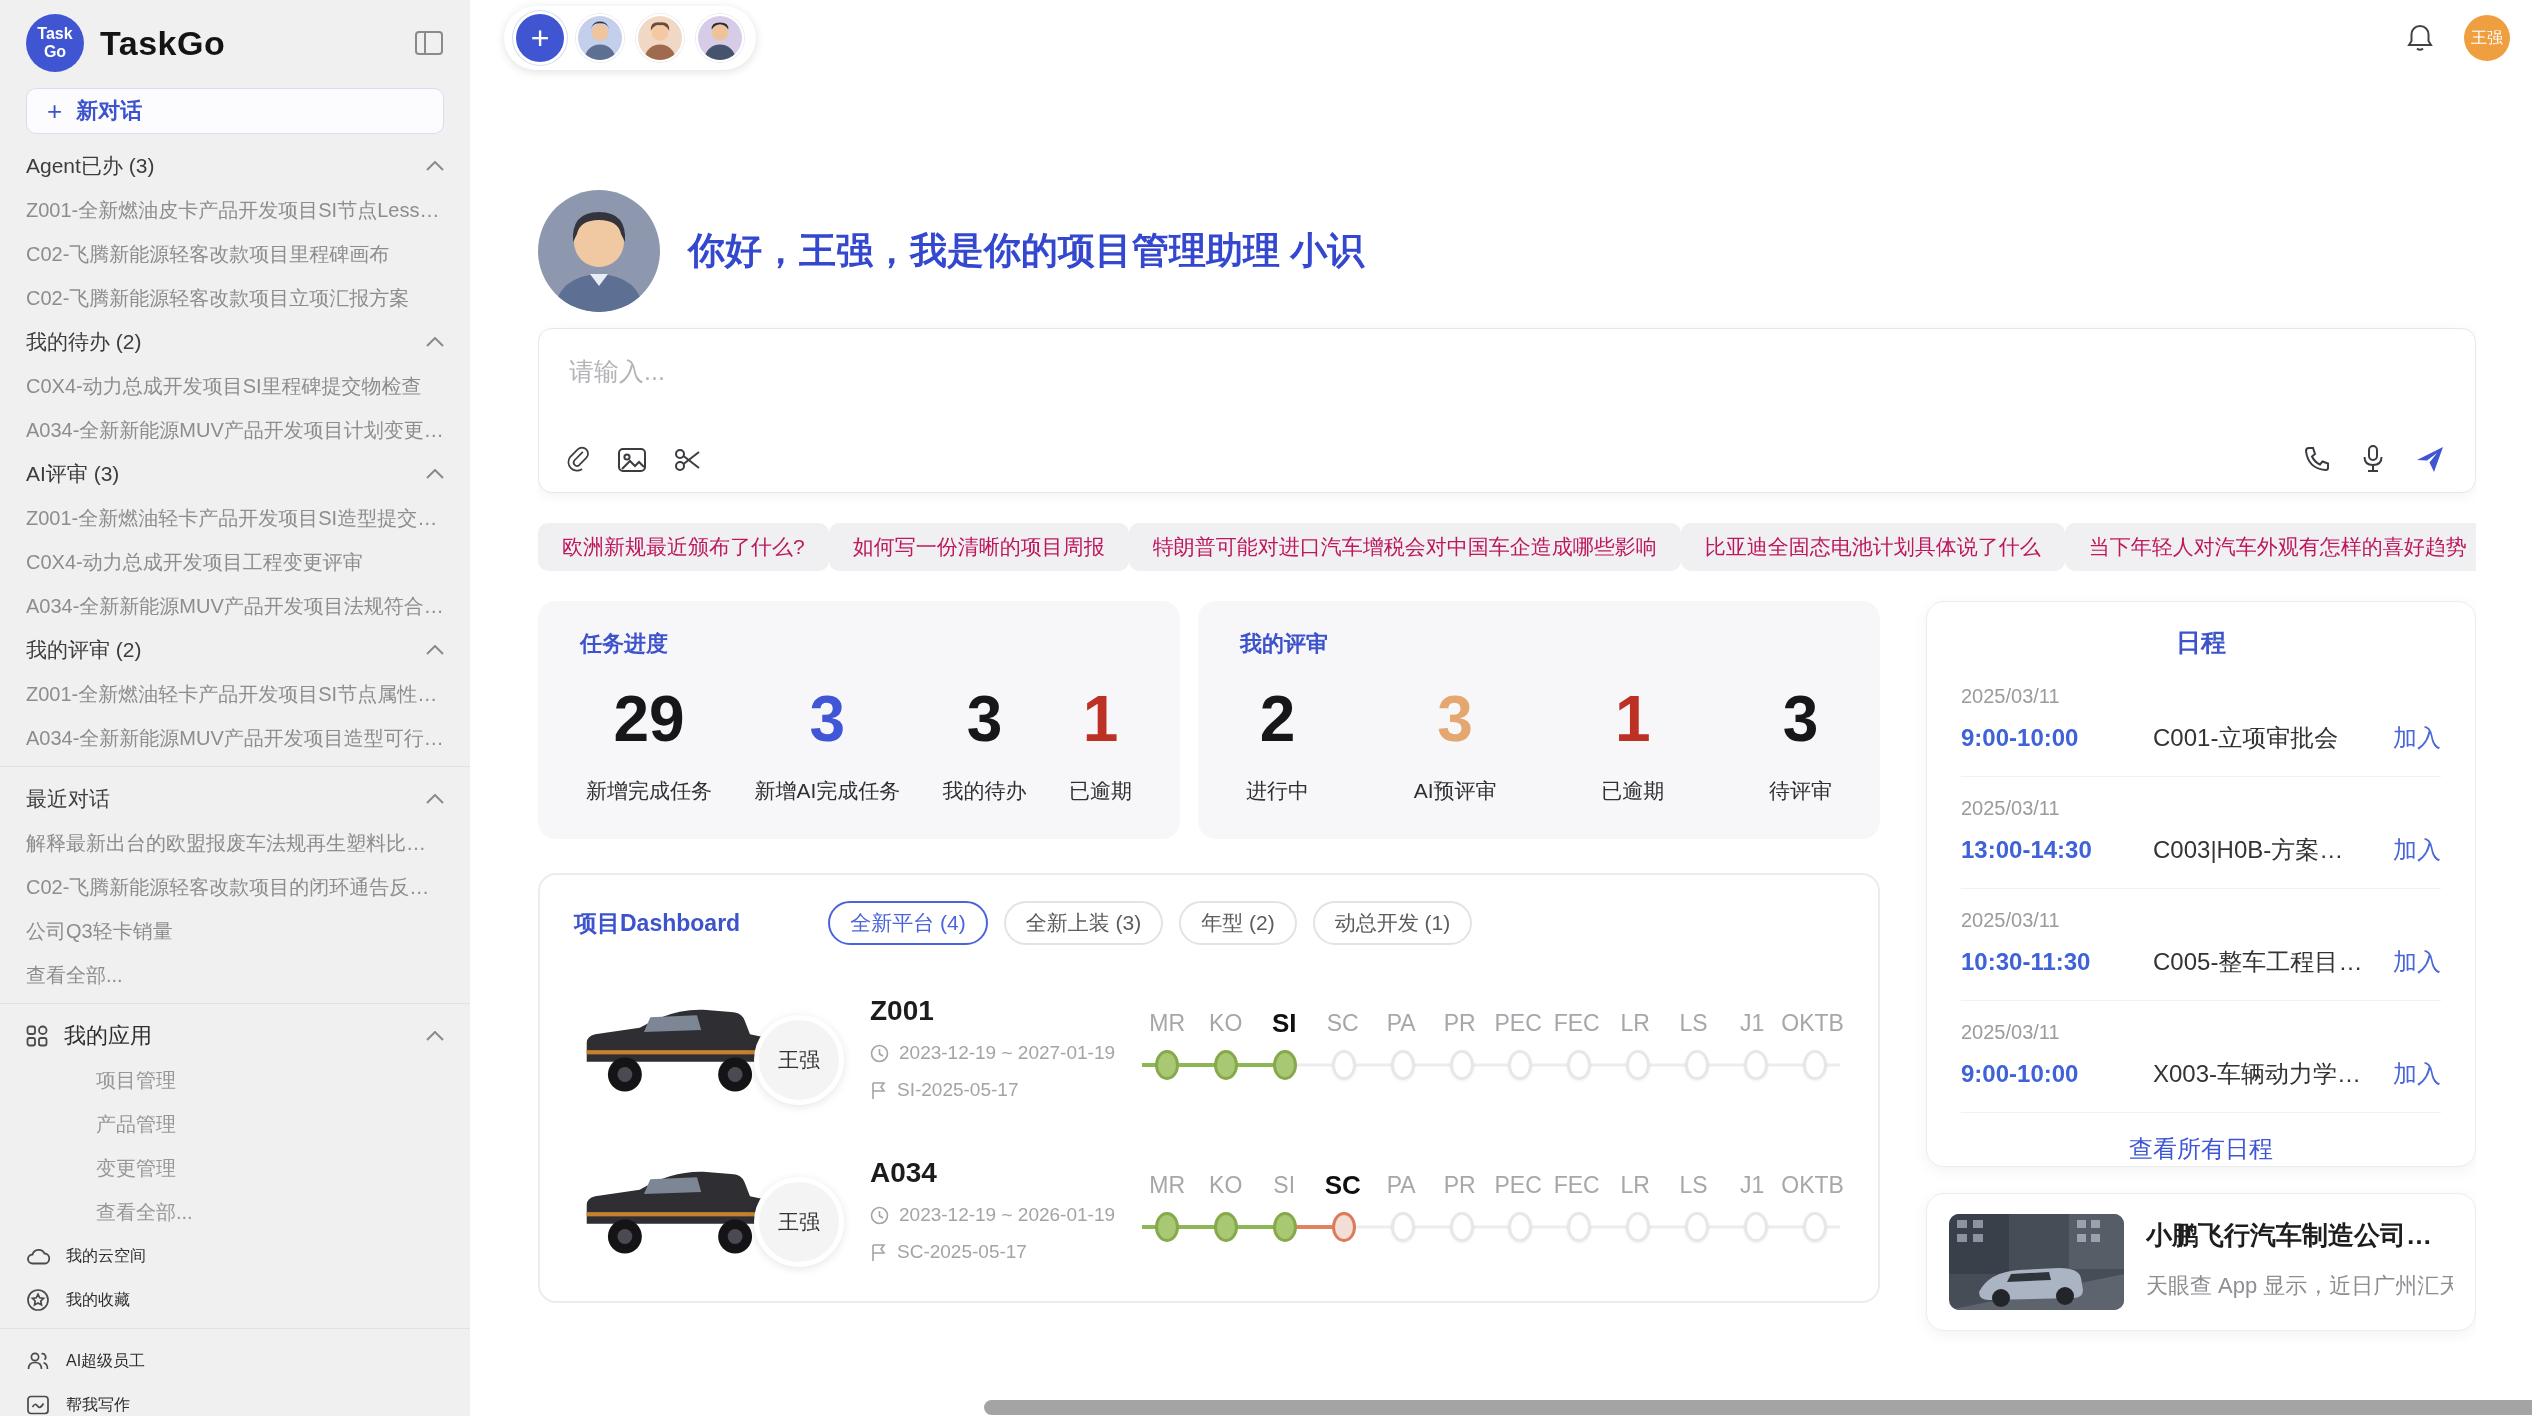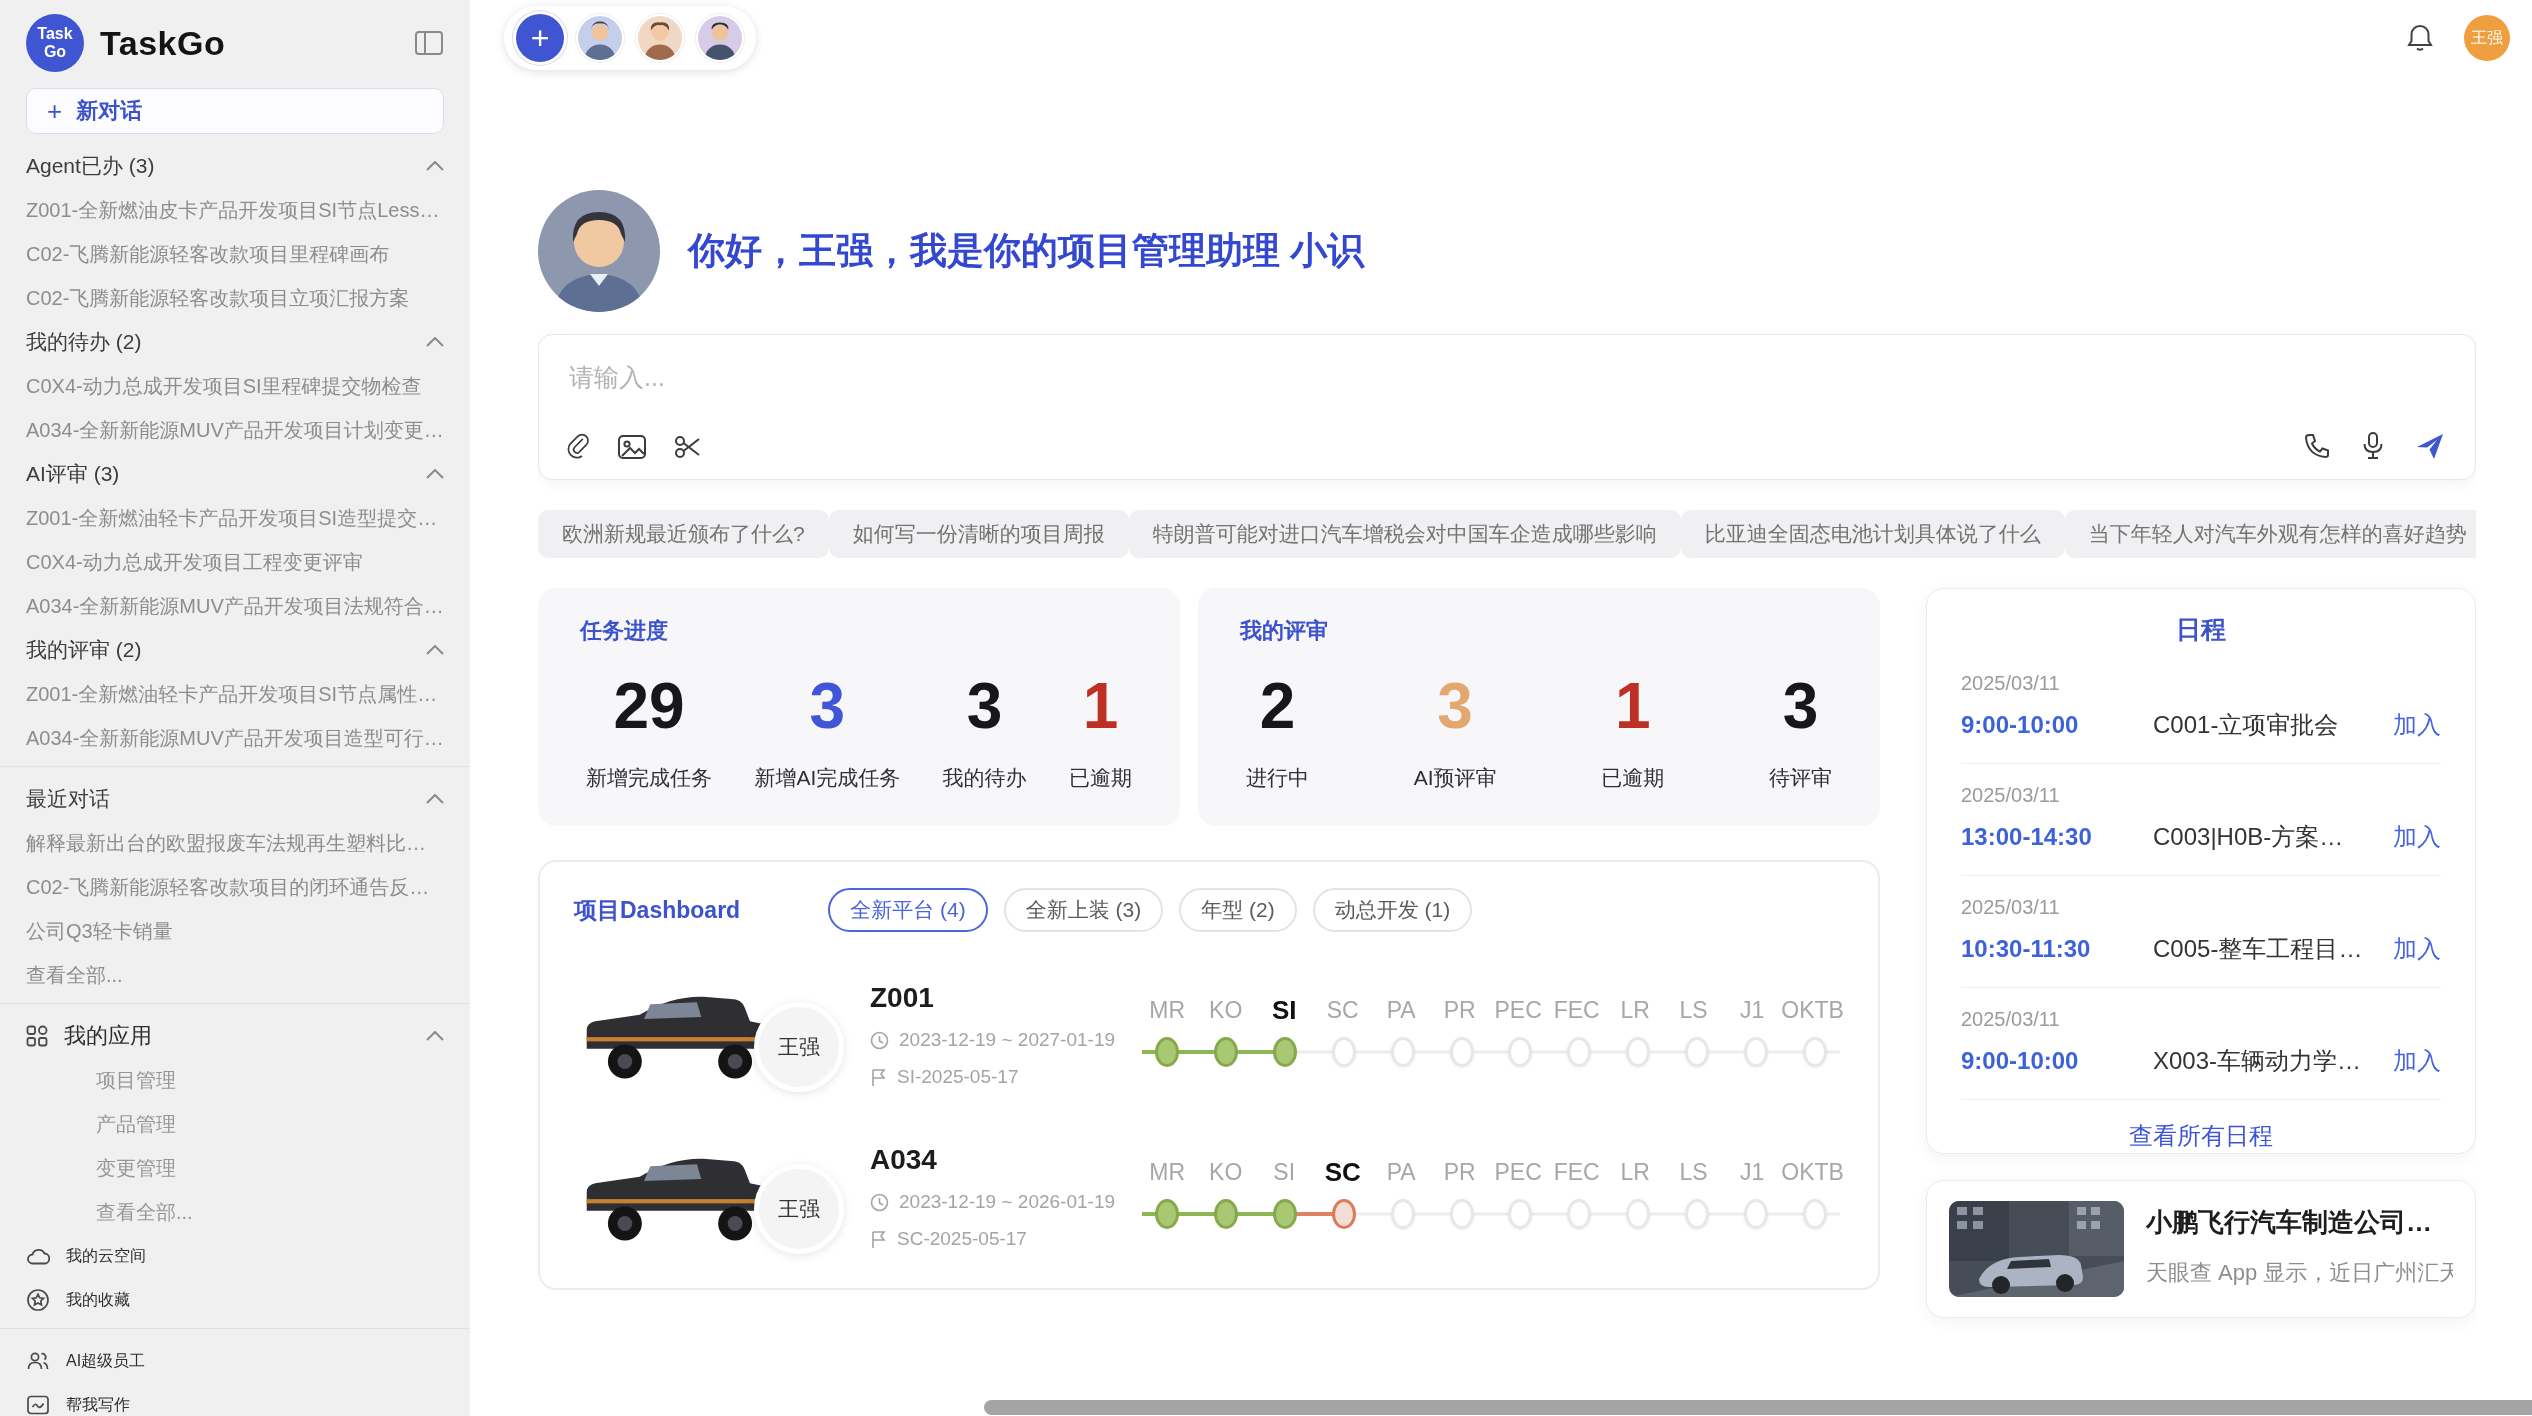--- a/index.html
+++ b/index.html
@@ -35,30 +35,30 @@
   .mini-avatar { width:48px; height:48px; border-radius:50%; overflow:hidden; border:2px solid #fff; box-shadow:0 0 0 1px #ececec; cursor:pointer; flex:none; }
   .topbar-right { margin-left:auto; display:flex; align-items:center; gap:30px; }
   .bell { color:#434347; cursor:pointer; }
   .user-avatar { width:46px; height:46px; border-radius:50%; background:#ef9f3f; color:#fff; font-size:16px; display:flex; align-items:center; justify-content:center; cursor:pointer; }
 
   .content { position:absolute; left:68px; right:56px; top:0; bottom:0; overflow:hidden; }
   .greet-row { margin-top:190px; display:flex; align-items:center; gap:28px; }
   .greet-avatar { width:122px; height:122px; border-radius:50%; overflow:hidden; flex:none; }
   .greet-text { font-size:37px; font-weight:700; color:#3348cf; }
 
-  .input-card { margin-top:22px; border:1px solid #e7e7ea; border-radius:14px; box-shadow:0 3px 14px rgba(0,0,0,.05); height:146px; position:relative; background:#fff; }
+  .input-card { margin-top:16px; border:1px solid #e7e7ea; border-radius:14px; box-shadow:0 3px 14px rgba(0,0,0,.05); height:165px; position:relative; background:#fff; }
   .input-field { position:absolute; left:30px; top:28px; right:40px; border:none; outline:none; font-size:25px; color:#444; background:transparent; font-family:inherit; }
   .input-field::placeholder { color:#b3b3b8; }
   .input-icons-left { position:absolute; left:26px; bottom:18px; display:flex; gap:26px; align-items:center; color:#3c3c40; }
   .input-icons-right { position:absolute; right:30px; bottom:18px; display:flex; gap:30px; align-items:center; color:#3c3c40; }
   .icon-btn { cursor:pointer; }
   .send-ic { color:#3f55d2; }
 
   .chips { margin-top:30px; display:flex; justify-content:space-between; }
-  .chip { height:48px; background:#f0f0f2; border-radius:10px; display:flex; align-items:center; padding:0 24px; font-size:21px; color:#737373; white-space:nowrap; cursor:pointer; }
+  .chip { height:48px; background:#f0f0f2; border-radius:10px; display:flex; align-items:center; padding:0 24px; font-size:21px; color:#be185d; white-space:nowrap; cursor:pointer; }
 
   .brief-head { margin-top:56px; position:relative; text-align:center; height:40px; }
   .brief-title { font-size:31px; font-weight:700; color:#181818; }
   .brief-grid-icon { position:absolute; right:0; top:4px; color:#9a9a9e; cursor:pointer; }
 
   .brief-body { margin-top:30px; display:flex; gap:46px; align-items:flex-start; }
   .brief-left { flex:1; min-width:0; }
   .brief-right { width:550px; flex:none; }
 
   .stats-row { display:flex; gap:18px; }

